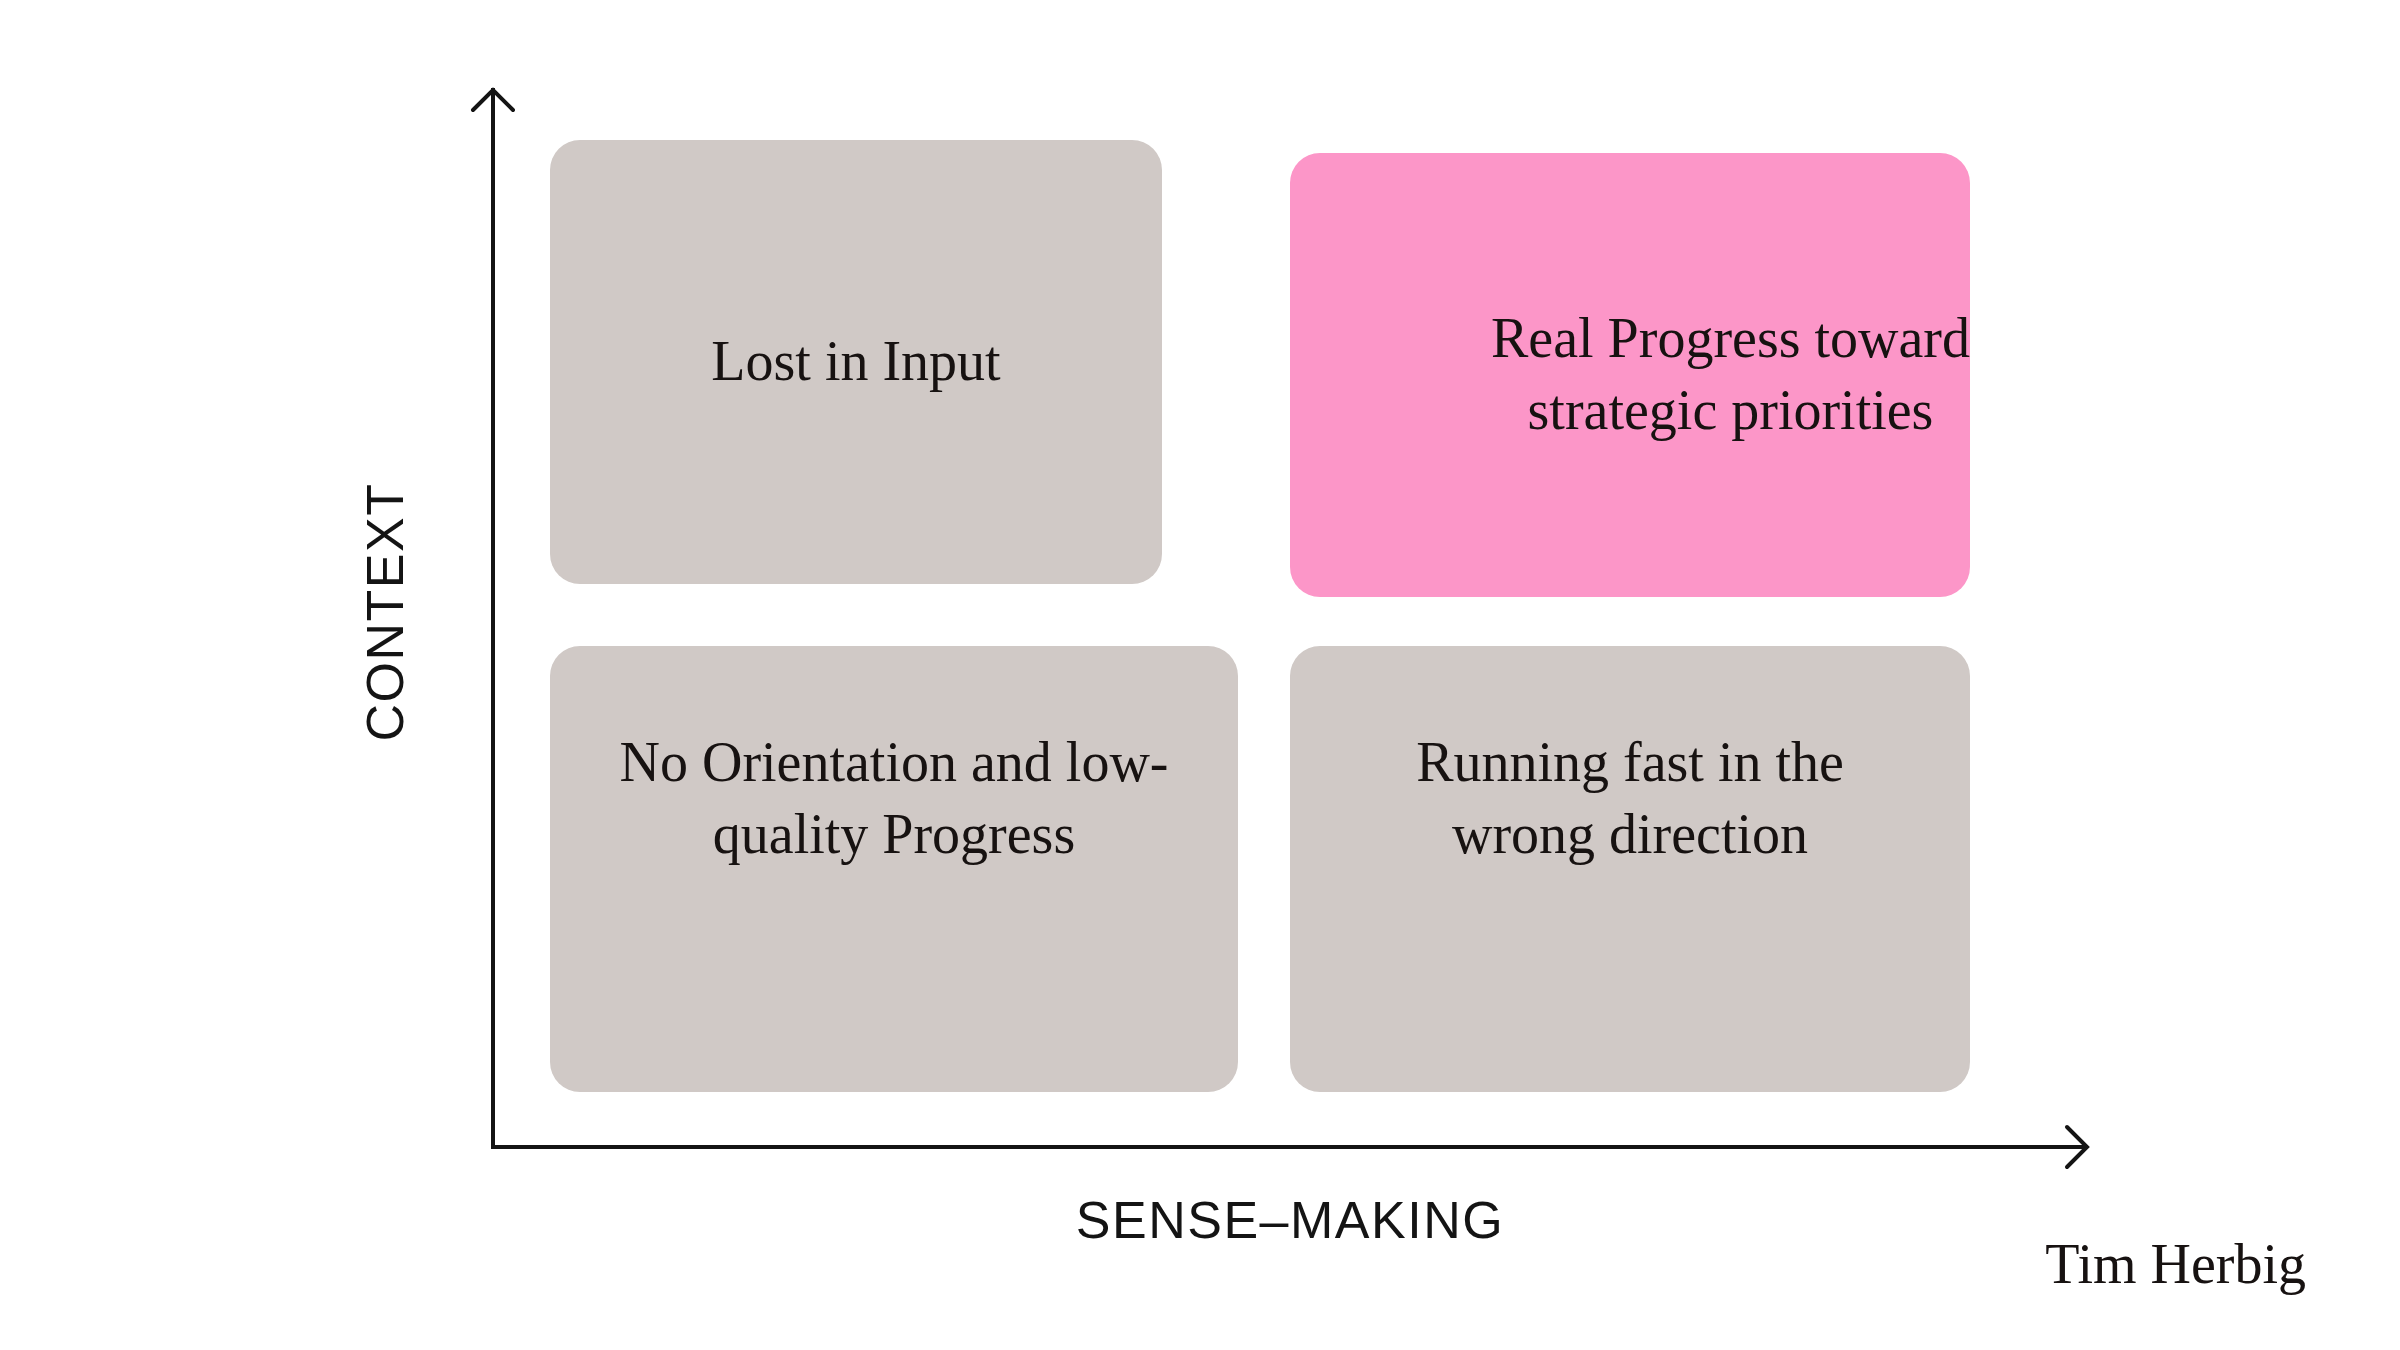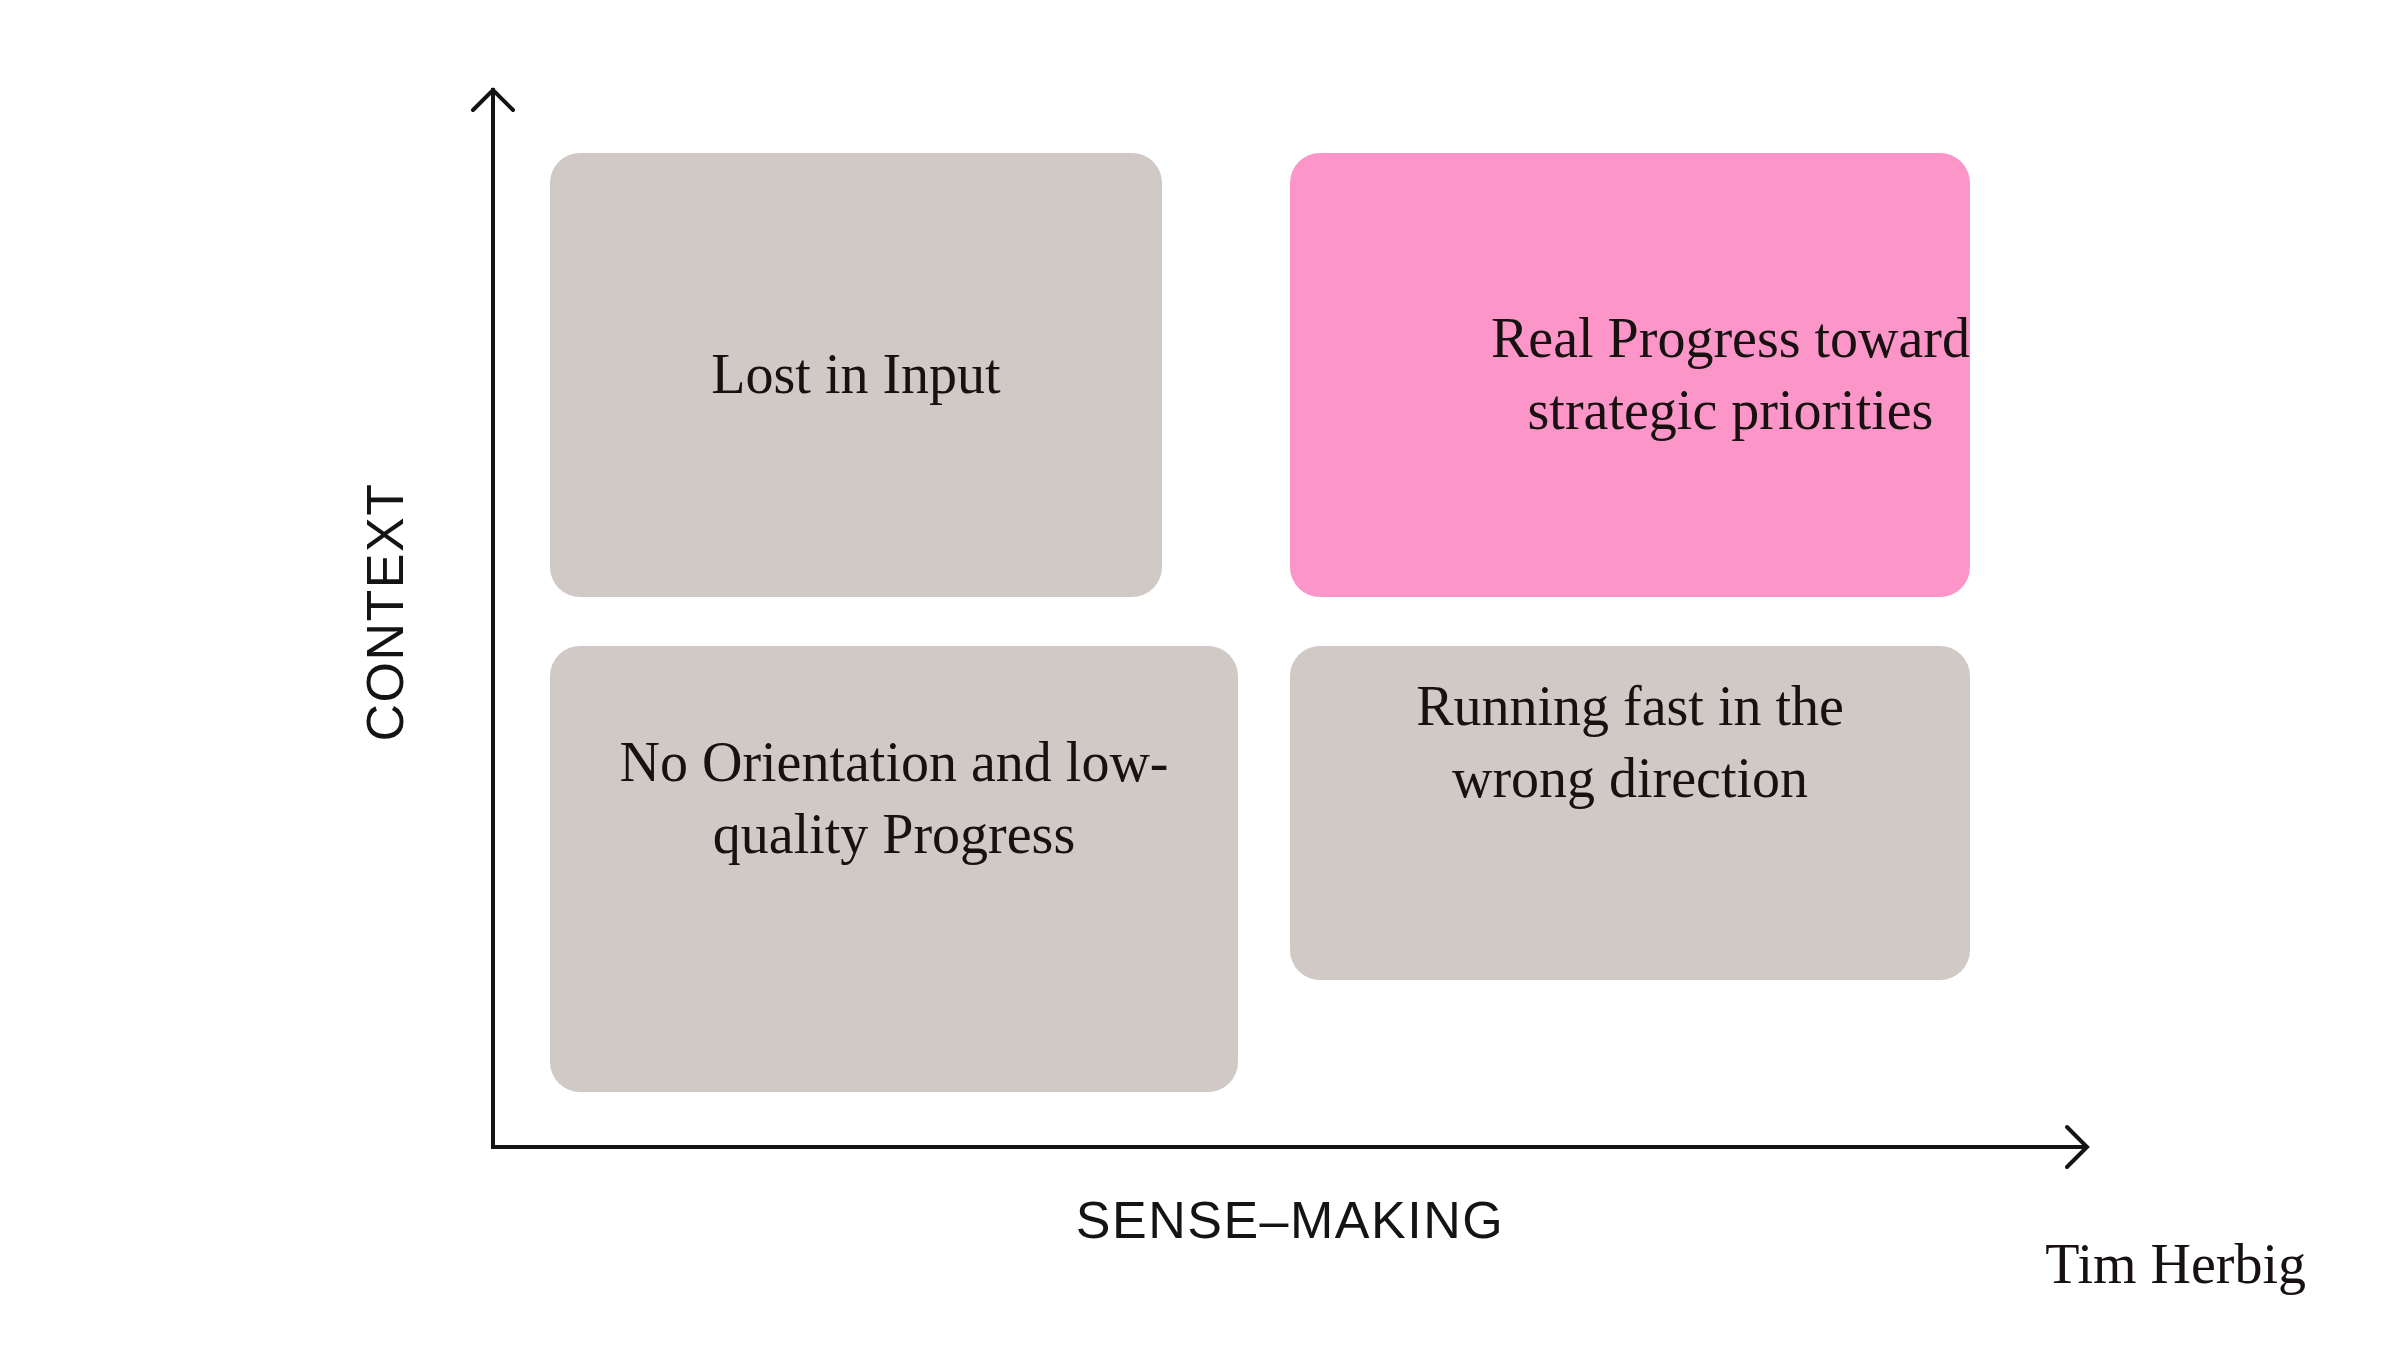--- a/index.html
+++ b/index.html
@@ -68,24 +68,24 @@
   .quadrant {
     position: absolute;
     background: #D0C9C6;
     border-radius: 30px;
     display: flex;
     align-items: center;
     justify-content: center;
     box-sizing: border-box;
   }
   .quadrant.highlight { background: #FC96C8; }
-  .q-top-left     { left: 550px;  top: 153px; width: 612px; height: 444px; }
+  .q-top-left     { left: 550px;  top: 140px; width: 612px; height: 444px; }
   .q-top-right    { left: 1290px; top: 153px; width: 680px; height: 444px; justify-content: flex-end; }
   .q-bottom-left  { left: 550px;  top: 646px; width: 688px; height: 446px; padding-bottom: 140px; }
-  .q-bottom-right { left: 1290px; top: 646px; width: 680px; height: 334px; padding-bottom: 140px; }
+  .q-bottom-right { left: 1290px; top: 646px; width: 680px; height: 446px; padding-bottom: 140px; }
 
   .quadrant-label {
     font-size: 56px;
     line-height: 1.28;
     color: #171211;
     text-align: center;
     white-space: pre-line;
   }
 
   

